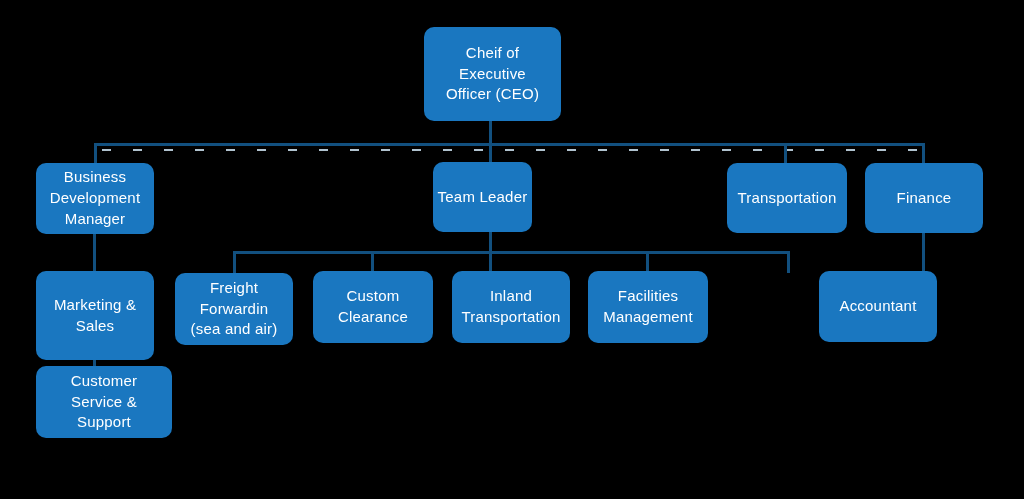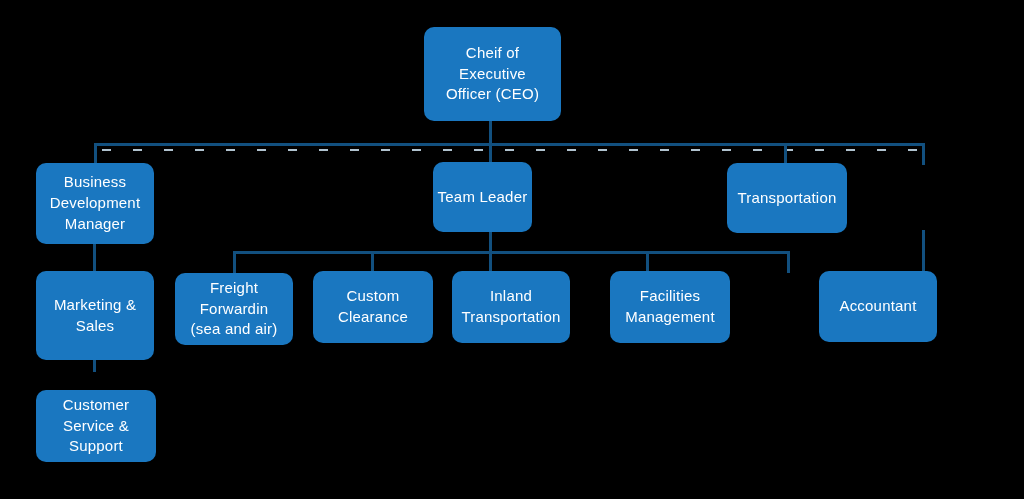--- a/index.html
+++ b/index.html
@@ -83,34 +83,37 @@
   <div class="line" style="left:93px; top:231px; width:3px; height:42px;"></div>
   <div class="line" style="left:93px; top:340px; width:3px; height:32px;"></div>
   <div class="line" style="left:922px; top:230px; width:3px; height:43px;"></div>
 
   <div class="node" style="left:424px; top:27px; width:137px; height:94px;">
     <span class="node-label">Cheif of
 Executive
 Officer (CEO)</span>
   </div>
 
-  <div class="node" style="left:36px; top:163px; width:118px; height:81px;">
+  <div class="node" style="left:36px; top:163px; width:118px; height:71px;">
     <span class="node-label">Business
 Development
 Manager</span>
   </div>
 
   <div class="node" style="left:433px; top:162px; width:99px; height:70px;">
     <span class="node-label">Team Leader</span>
   </div>
 
   <div class="node" style="left:727px; top:163px; width:120px; height:70px;">
     <span class="node-label">Transportation</span>
   </div>
 
+  <div class="node" style="left:865px; top:163px; width:118px; height:70px;">
+    <span class="node-label">Finance</span>
+  </div>
 
   <div class="node" style="left:36px; top:271px; width:118px; height:89px;">
     <span class="node-label">Marketing &amp;
 Sales</span>
   </div>
 
   <div class="node" style="left:175px; top:273px; width:118px; height:72px;">
     <span class="node-label">Freight
 Forwardin
 (sea and air)</span>
@@ -119,29 +122,29 @@
   <div class="node" style="left:313px; top:271px; width:120px; height:72px;">
     <span class="node-label">Custom
 Clearance</span>
   </div>
 
   <div class="node" style="left:452px; top:271px; width:118px; height:72px;">
     <span class="node-label">Inland
 Transportation</span>
   </div>
 
-  <div class="node" style="left:610px; top:271px; width:120px; height:72px;">
+  <div class="node" style="left:588px; top:271px; width:120px; height:72px;">
     <span class="node-label">Facilities
 Management</span>
   </div>
 
 
   <div class="node" style="left:819px; top:271px; width:118px; height:71px;">
     <span class="node-label">Accountant</span>
   </div>
 
-  <div class="node" style="left:36px; top:390px; width:120px; height:72px;">
+  <div class="node" style="left:36px; top:366px; width:136px; height:72px;">
     <span class="node-label">Customer
 Service &amp;
 Support</span>
   </div>
 
 </div>
 
 </body></html>

